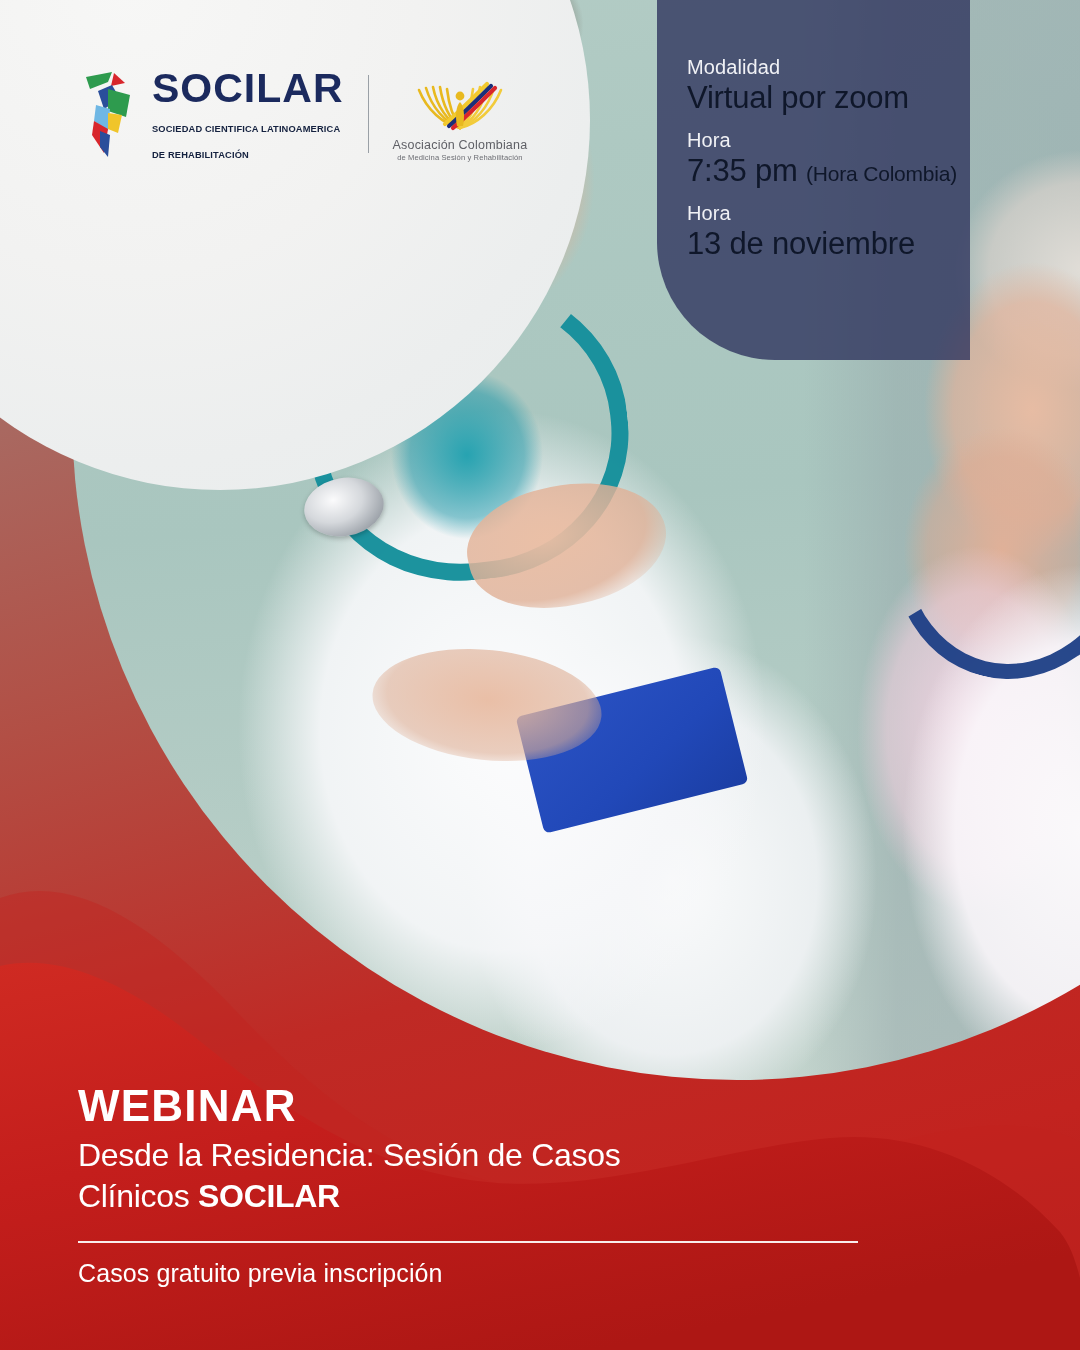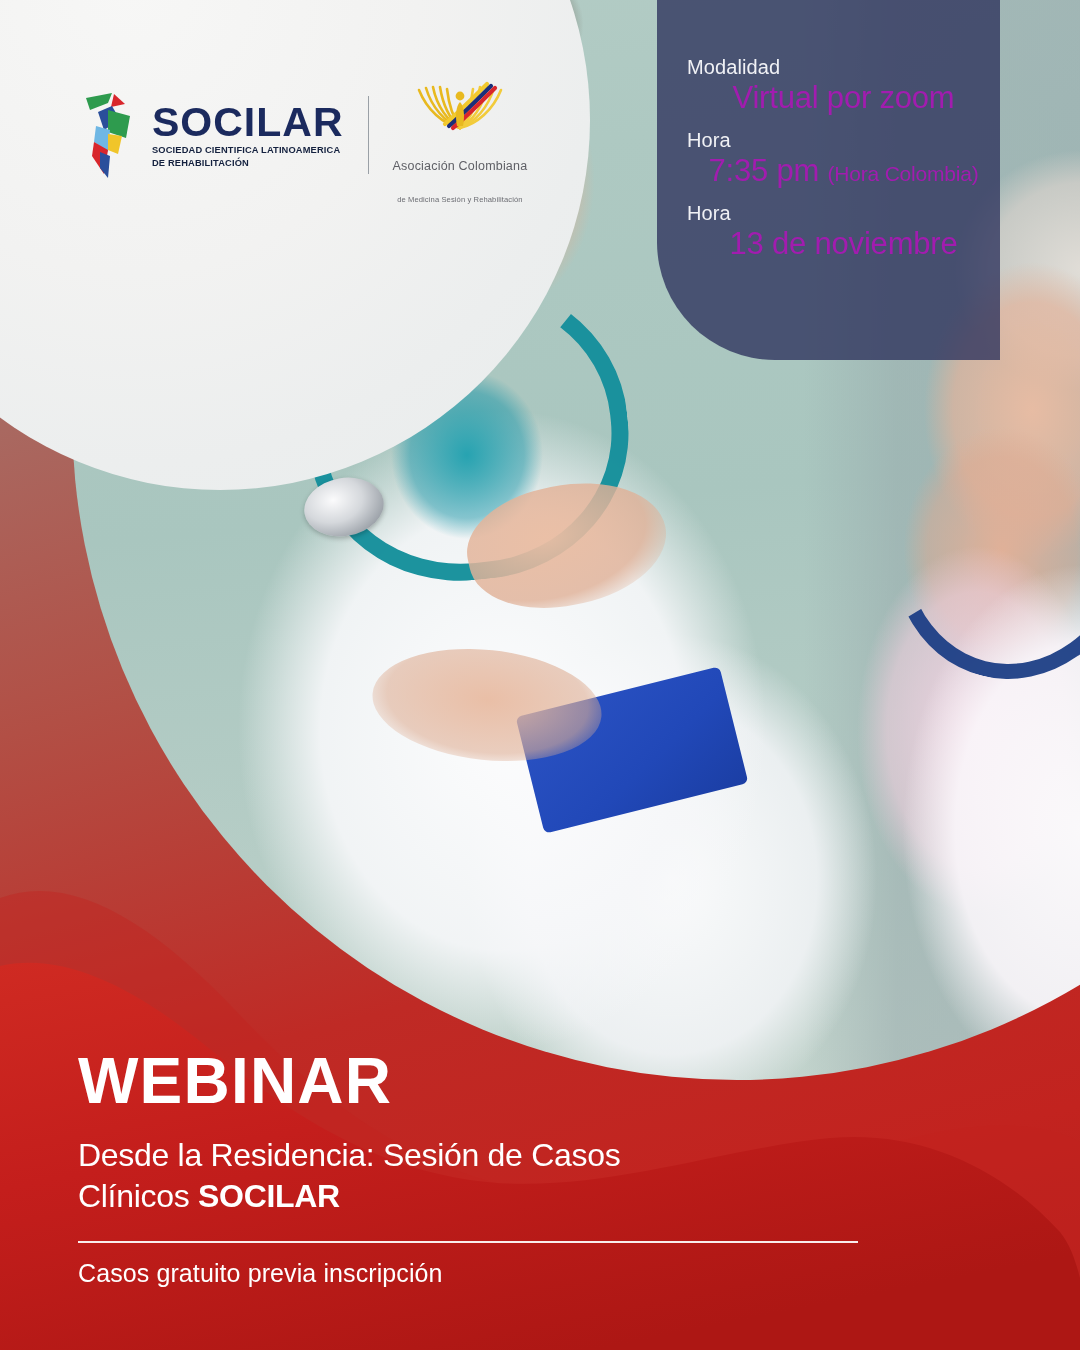--- a/index.html
+++ b/index.html
@@ -125,64 +125,64 @@
   }
   .socilar-block{ display:flex; align-items:center; gap:8px; }
   .socilar-mark{ width:66px; height:90px; flex:0 0 auto; }
   .socilar-text{ display:flex; flex-direction:column; line-height:1; }
   .socilar-word{
     font-size:41px; font-weight:700; letter-spacing:1px;
     color:#1b2a5e; font-family:"Liberation Sans", sans-serif;
   }
   .socilar-sub1,.socilar-sub2{
     font-size:9.3px; font-weight:700; letter-spacing:.15px;
-    color:#14213f; margin-top:3px;
+    color:#14213f; margin-top:16px;
   }
   .divider-v{
     width:1px; height:78px; background:#9aa0a6;
     margin:0 24px;
   }
-  .acmfr{ display:flex; flex-direction:column; align-items:center;gap:21px; }
+  .acmfr{ display:flex; flex-direction:column; align-items:center; }
   .acmfr-mark{ width:118px; height:70px; }
   .acmfr-t1{ font-size:12.5px; color:#5f6066; margin-top:2px; letter-spacing:.2px;}
   .acmfr-t2{ font-size:7.6px; color:#6c6d73; margin-top:1px; letter-spacing:.1px;}
 
   
   .info-panel{
     position:absolute;
     left:657px; top:0;
-    width:343px; height:360px;
+    width:313px; height:360px;
     background:rgba(47,52,94,.80);
     border-bottom-left-radius:118px;
     padding:55px 0 0 30px;
     color:#fff;
   }
   .info-label{
     font-size:20px; font-weight:400; line-height:1.25;
     color:#f0f1f5; letter-spacing:.1px;
   }
   .info-value{
     font-size:31px; font-weight:400; line-height:1.16;
-    color:#a21caf; letter-spacing:-.2px; margin-bottom:12px;text-align:center;
+    color:#0f172a; letter-spacing:-.2px; margin-bottom:12px;
   }
   .info-value .small{ font-size:21px; }
   .info-group{ margin-bottom:4px; }
 
   
   .red-wave{ position:absolute; left:0; bottom:0; width:1080px; height:470px; }
   .red-wave-soft{ position:absolute; left:0; bottom:0; width:1080px; height:470px; opacity:.55; }
 
   
   .bottom{
     position:absolute; left:78px; bottom:62px; width:900px;
     color:#fff; z-index:12;
   }
   .webinar{
-    font-size:64px; font-weight:700; letter-spacing:1.2px;
-    line-height:.96; margin-bottom:24px;
+    font-size:44px; font-weight:700; letter-spacing:1.2px;
+    line-height:.96; margin-bottom:10px;
   }
   .subtitle{
     font-size:32px; font-weight:400; line-height:1.16;
     letter-spacing:-.3px; margin-bottom:4px;
   }
   .subtitle b{ font-weight:700; }
   .rule{
     width:780px; height:2px; background:#fff; opacity:.92;
     margin:26px 0 16px 0;
   }

